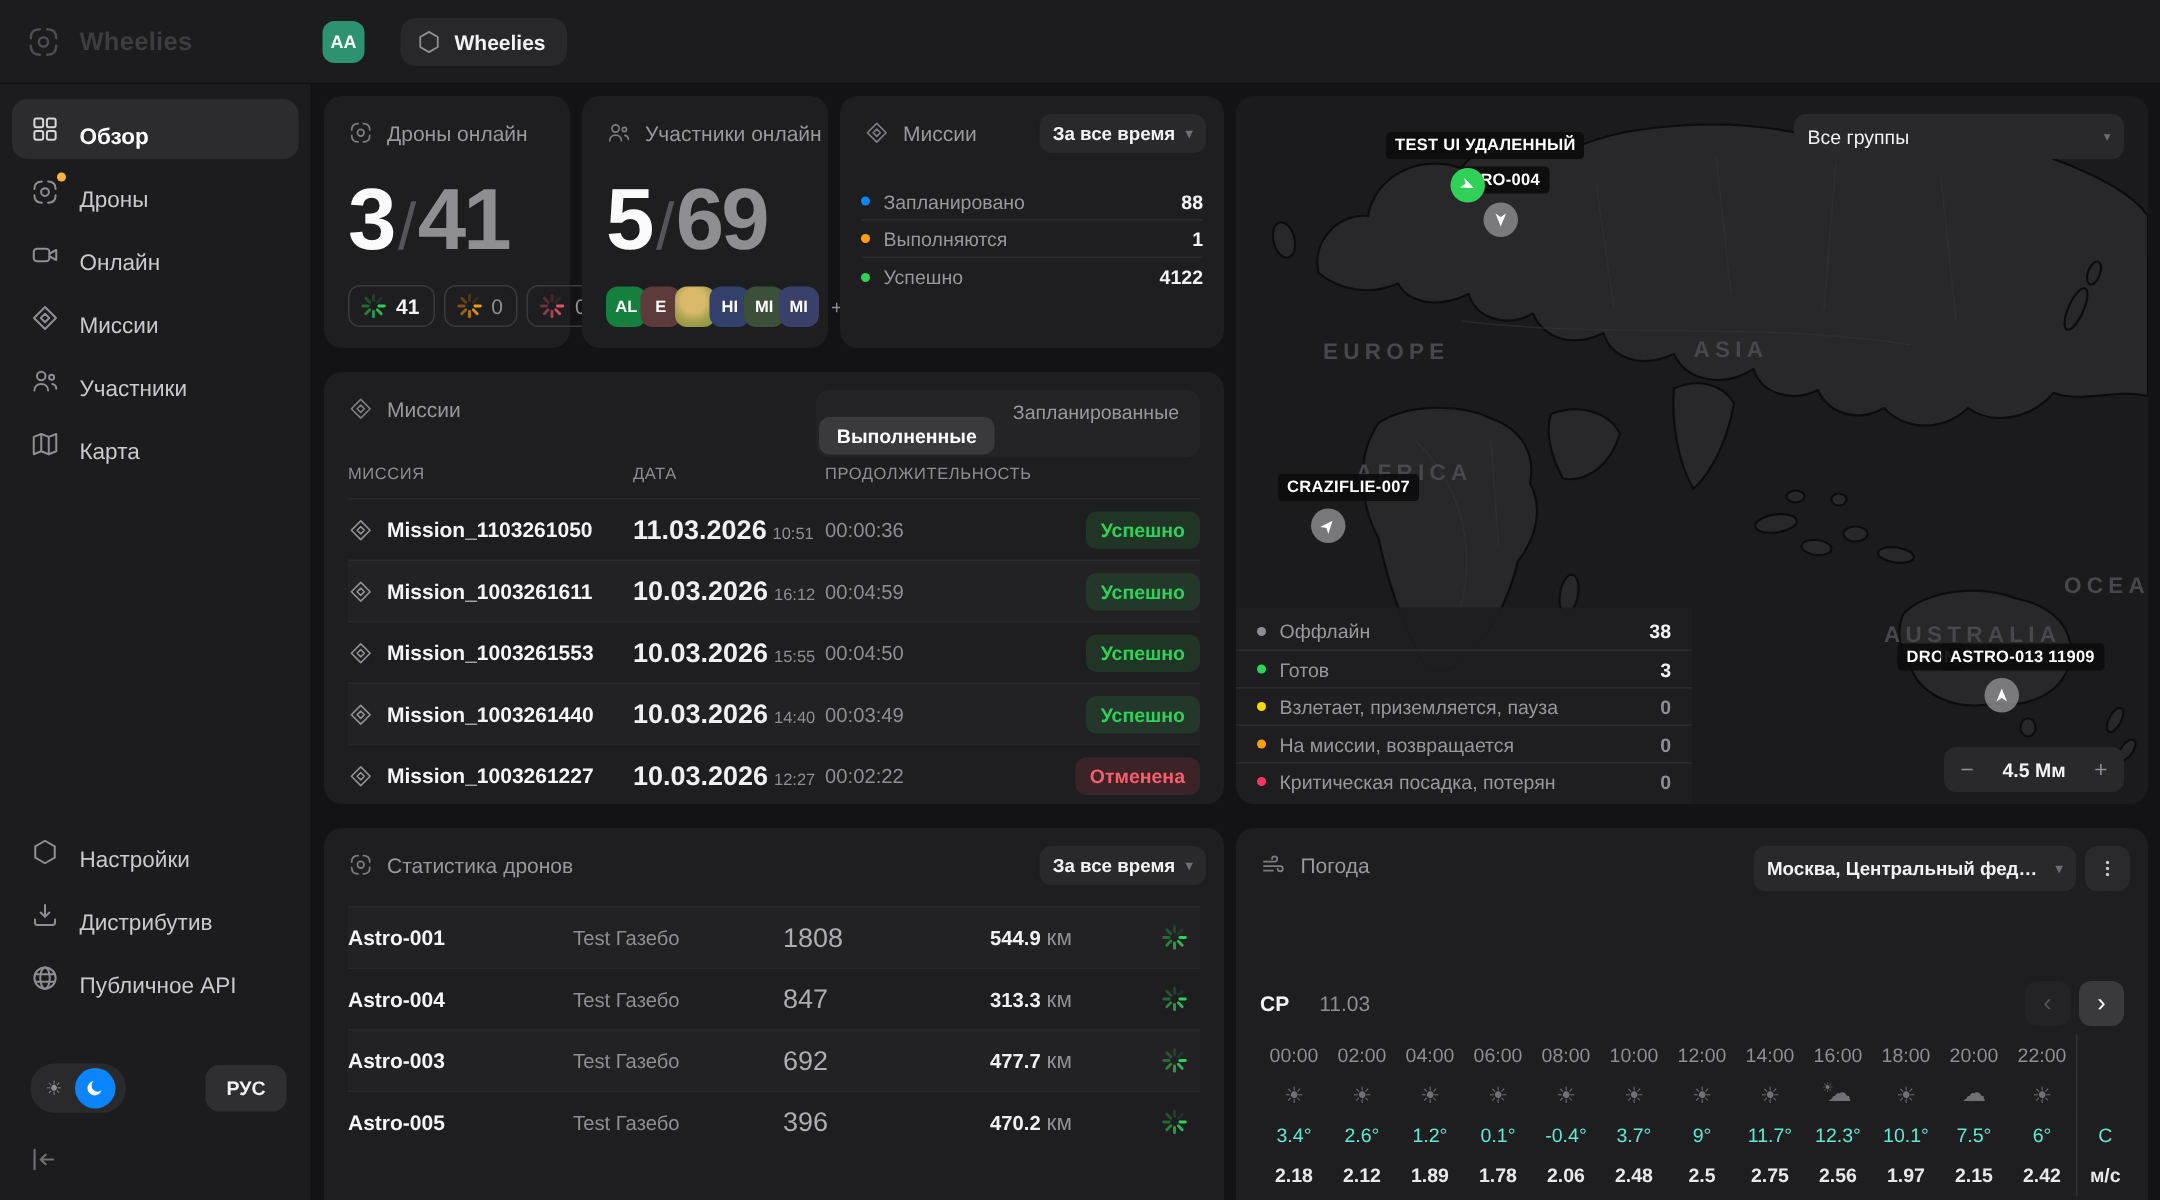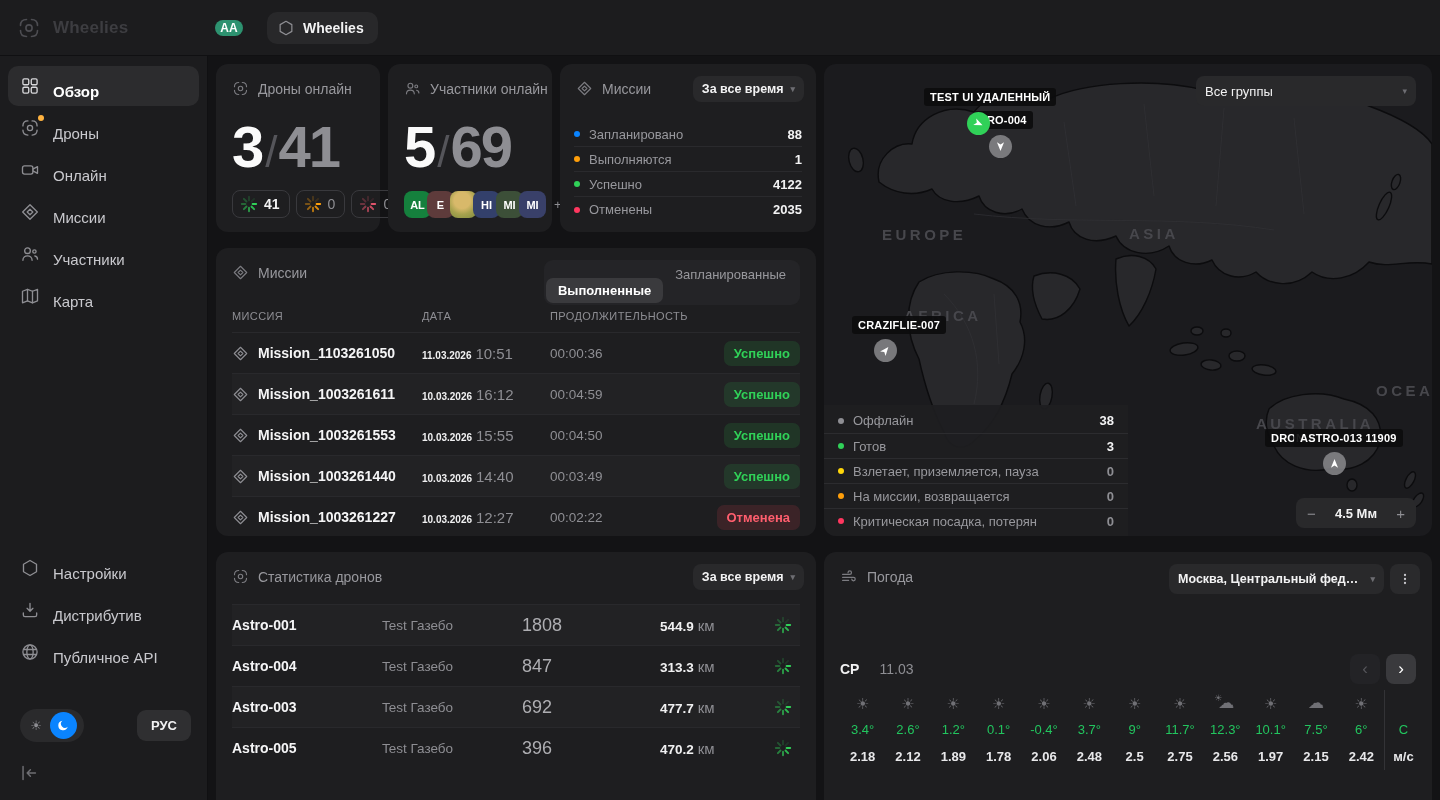--- a/index.html
+++ b/index.html
@@ -11,21 +11,21 @@
   }
   svg { display:block; }
   .ico { stroke:currentColor; fill:none; stroke-width:1.6; stroke-linecap:round; stroke-linejoin:round; }
 
   
   .topbar { position:absolute; top:0; left:0; width:1440px; height:56px; background:#1c1c1e;
             border-bottom:1px solid #101012; display:flex; align-items:center; z-index:30; }
   .logo-wrap { display:flex; align-items:center; gap:12px; padding-left:17px; width:208px; }
   .logo-icon { color:#4d4d52; }
   .app-title { font-size:17px; font-weight:700; color:#3d3d41; letter-spacing:.2px; }
-  .org-badge { width:28px; height:16px; border-radius:8px; background:#2d9270; color:#fff;
+  .org-badge { width:28px; height:28px; border-radius:8px; background:#2d9270; color:#fff;
                font-size:12px; font-weight:700; display:flex; align-items:center; justify-content:center; margin-left:7px; }
   .ws-chip { margin-left:24px; height:32px; background:#28282a; border-radius:10px; display:flex;
              align-items:center; gap:8px; padding:0 14px 0 10px; }
   .ws-chip .ico-c { color:#8e8e93; }
   .ws-chip-label { font-size:14px; font-weight:600; color:#f2f2f3; }
 
   
   .sidebar { position:absolute; top:56px; left:0; width:208px; height:744px; background:#1c1c1e;
              border-right:1px solid #101012; z-index:20; }
   .nav { padding-top:8px; }
@@ -94,22 +94,22 @@
   .seg-btn { font-size:13px; padding:5px 12px; border-radius:7px; color:#98989d; cursor:pointer; white-space:nowrap; }
   .seg-btn.active { background:#3a3a3d; color:#fff; font-weight:700;margin-top:16px; }
   .tbl { position:absolute; top:52px; left:16px; right:16px; }
   .mt-cols, .mt-row { display:grid; grid-template-columns:26px 164px 128px 1fr 100px; align-items:center; }
   .tbl-colhead { height:32px; color:#8e8e93; font-size:11px; letter-spacing:.4px; align-items:center; }
   .mt-cols .c1 { grid-column:1 / 3; }
   .mt-row { height:41px; border-top:1px solid #29292c; cursor:pointer; }
   .mt-row:nth-child(odd) { background:rgba(255,255,255,0.018); }
   .m-ico { color:#8e8e93; }
   .m-name { font-size:14px; font-weight:700; color:#f5f5f6; }
-  .m-date b { font-size:10px; font-weight:700; color:#f0f0f1; }
-  .m-date span { font-size:15px; color:#8e8e93;text-align:right; }
+  .m-date b { font-size:18px; font-weight:700; color:#f0f0f1; }
+  .m-date span { font-size:11px; color:#8e8e93;text-align:right; }
   .m-dur { font-size:13.5px; color:#8e8e93; }
   .status-badge { justify-self:end; font-size:13px; font-weight:700; padding:5px 10px; border-radius:7px; }
   .status-badge[data-status="success"]  { color:#30d158; background:rgba(48,209,88,.13); }
   .status-badge[data-status="canceled"] { color:#ff5e6e; background:rgba(255,69,90,.13); }
 
   
   #card-dstats .select { position:absolute; top:12px; right:12px; }
   .ds-cols, .ds-row { display:grid; grid-template-columns:150px 140px 138px 1fr 26px; align-items:center; }
   .ds-row { height:41px; border-top:1px solid #29292c; cursor:pointer; }
   .ds-row:nth-child(odd) { background:rgba(255,255,255,0.018); }
@@ -152,21 +152,21 @@
   .w-day span { font-size:14px; color:#8e8e93; margin-left:20px; }
   .w-nav { margin-left:auto; display:flex; gap:6px; }
   .w-nav-btn { width:30px; height:30px; border-radius:8px; display:flex; align-items:center; justify-content:center;
                font-size:17px; cursor:pointer; }
   .w-nav-btn.prev { background:#232326; color:#55555a; }
   .w-nav-btn.next { background:#3a3a3d; color:#fff; }
   .w-grid { position:absolute; top:138px; left:16px; right:10px; }
   .w-row { display:grid; grid-template-columns:repeat(12,1fr) 38px; align-items:center; }
   .w-cell { text-align:center; font-size:13px; color:#8e8e93; padding:6px 0; }
   .w-unit { border-left:1px solid #333336; color:#8e8e93; align-self:stretch; display:flex; align-items:center; justify-content:center; }
-  .w-temps .w-cell { color:#22c55e; }
+  .w-temps .w-cell { color:#5eead4; }
   .w-winds .w-cell { color:#e8e8ea; font-weight:700; }
   .wicon { height:26px; display:flex; align-items:center; justify-content:center; color:#707075; font-size:15px; }
   .wicon .ic-sun, .wicon .ic-cloud { display:none; line-height:1; }
   .wicon[data-icon="sun"] .ic-sun { display:inline; }
   .wicon[data-icon="cloud"] .ic-cloud { display:inline; font-size:16px; }
   .wicon[data-icon="cloud-sun"] .ic-sun { display:inline; font-size:9px; position:relative; top:-5px; right:-4px; margin-left:-6px; }
   .wicon[data-icon="cloud-sun"] .ic-cloud { display:inline; font-size:16px; }
 </style>
 </head>
 <body>
@@ -450,25 +450,20 @@
     </div>
     <div class="msum-row">
       <span class="dot" style="background-color: rgb(255, 159, 10);"></span>
       <span class="msum-label">Выполняются</span>
       <span class="msum-val">1</span>
     </div>
     <div class="msum-row">
       <span class="dot" style="background-color: rgb(48, 209, 88);"></span>
       <span class="msum-label">Успешно</span>
       <span class="msum-val">4122</span>
-    </div>
-    <div class="msum-row">
-      <span class="dot" style="background-color: rgb(255, 55, 95);"></span>
-      <span class="msum-label">Отменены</span>
-      <span class="msum-val">2035</span>
     </div>
   </div>
 </section>
 
 <section class="card" id="card-mtable">
   <div class="card-head">
     <span class="hico">
         <svg width="17" height="17">
           <use href="#sym-mission"></use>
         </svg>
@@ -731,20 +726,35 @@
       <div class="w-nav-btn prev">
           <span>‹</span>
         </div>
       <div class="w-nav-btn next">
           <span>›</span>
         </div>
     </div>
   </div>
 
   <div class="w-grid">
+    <div class="w-row w-hours">
+      <div class="w-cell">00:00</div>
+      <div class="w-cell">02:00</div>
+      <div class="w-cell">04:00</div>
+      <div class="w-cell">06:00</div>
+      <div class="w-cell">08:00</div>
+      <div class="w-cell">10:00</div>
+      <div class="w-cell">12:00</div>
+      <div class="w-cell">14:00</div>
+      <div class="w-cell">16:00</div>
+      <div class="w-cell">18:00</div>
+      <div class="w-cell">20:00</div>
+      <div class="w-cell">22:00</div>
+      <div class="w-cell w-unit"></div>
+    </div>
     <div class="w-row w-icons">
       <div class="w-cell wicon" data-icon="sun">
           <span class="ic-sun">☀</span>
         </div>
       <div class="w-cell wicon" data-icon="sun">
           <span class="ic-sun">☀</span>
         </div>
       <div class="w-cell wicon" data-icon="sun">
           <span class="ic-sun">☀</span>
         </div>

